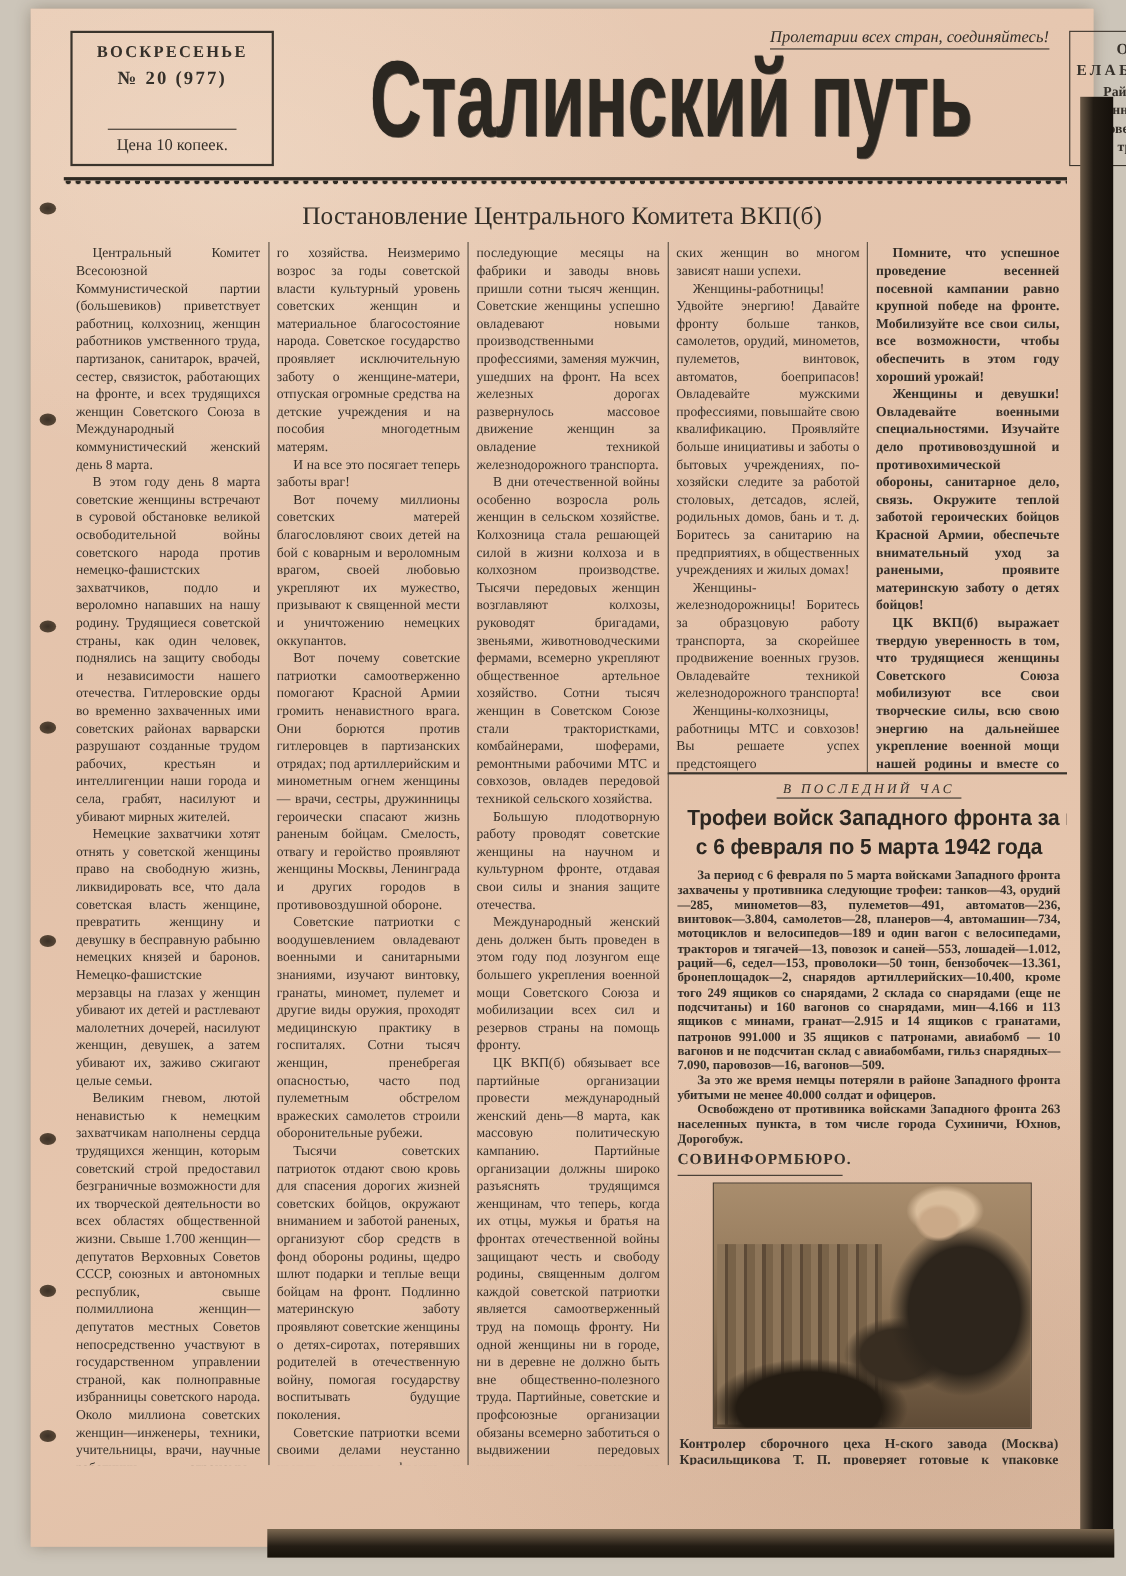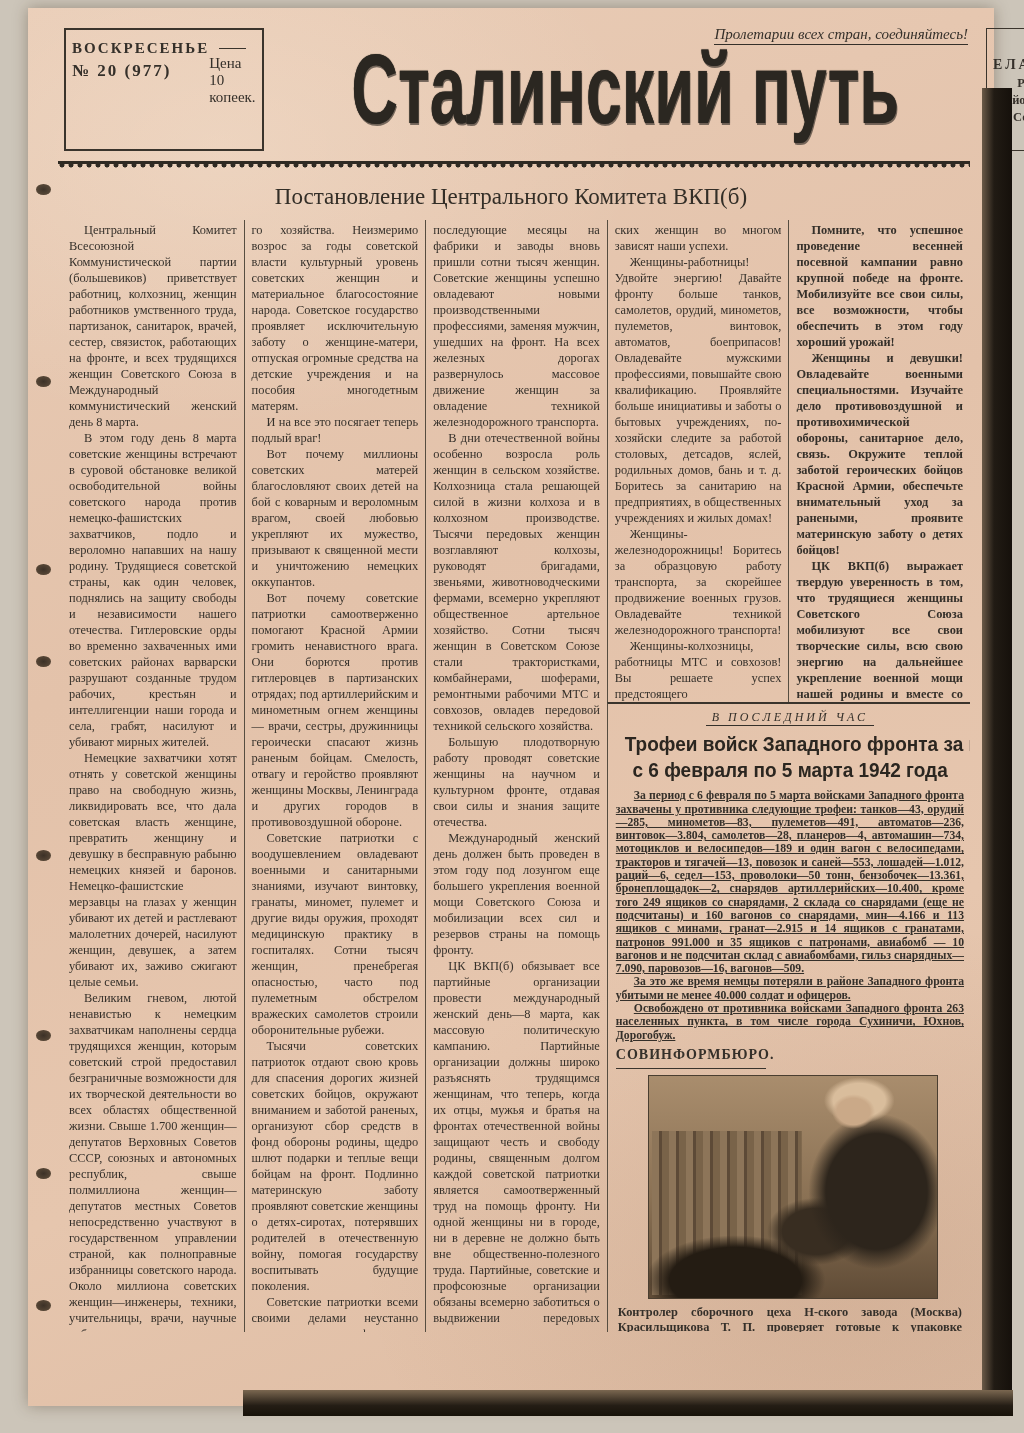--- a/index.html
+++ b/index.html
@@ -14,22 +14,22 @@
     box-shadow:0 0 14px rgba(60,40,20,.35);}
   .edge-right{position:absolute;right:-18px;top:80px;width:30px;height:1326px;
     background:linear-gradient(90deg,#6b5a48,#211b14 40%,#15100b);}
   .edge-bottom{position:absolute;left:215px;bottom:-10px;width:770px;height:26px;
     background:linear-gradient(180deg,#7a6750,#241d15 60%,#171209);}
   .hole{position:absolute;left:8px;width:15px;height:11px;border-radius:50%;
     background:radial-gradient(#1e170f,#4a3a28);opacity:.85;}
 
   
   .hdr{display:flex;align-items:stretch;padding:20px 26px 0 36px;gap:10px;}
-  .issue-box{width:226px;border:2px solid #3a342c;padding:10px 6px 8px;
-    display:flex;flex-direction:row;justify-content:space-between;}
+  .issue-box{width:226px;border:2px solid #3a342c;text-align:center;padding:10px 22px 8px;
+    display:flex;flex-direction:column;justify-content:space-between;}
   .issue-day{font-size:15px;font-weight:bold;letter-spacing:2px;}
   .issue-date{font-size:21px;font-weight:bold;margin-top:6px;}
   .issue-num{font-size:17px;font-weight:bold;letter-spacing:2px;margin-top:4px;}
   .issue-rule{border-top:1.5px solid #3a342c;margin:8px 10px 6px;}
   .issue-price{font-size:15px;}
   .mast-wrap{flex:1;position:relative;text-align:right;}
   .motto{position:absolute;top:-2px;right:8px;font-style:italic;font-size:15px;
     border-bottom:1px solid #35302a;padding-bottom:1px;}
   .masthead{margin-top:22px;font-family:"Liberation Sans",sans-serif;font-weight:bold;
     font-size:83px;line-height:.95;color:#2b2721;white-space:nowrap;
@@ -62,21 +62,21 @@
 
   
   .lasthour{grid-area:2/4/3/6;border-left:1px solid #564d40;border-top:2px solid #3a342c;
     padding:4px 6px 0 8px;overflow:hidden;}
   .lh-kicker{text-align:center;font-style:italic;font-size:12px;letter-spacing:3px;margin-top:2px;}
   .lh-kicker span{border-bottom:1.5px solid #35302a;padding:0 6px 1px;}
   .lh-head{text-align:center;font-family:"Liberation Sans",sans-serif;font-weight:bold;
     font-size:20px;line-height:1.3;margin-top:6px;color:#2b2620;
     transform:scaleX(.95);transform-origin:center;white-space:nowrap;}
   .lh-body{margin-top:6px;font-weight:bold;font-size:11.7px;line-height:13.3px;text-align:justify;}
-  .lh-body p{margin:0;text-indent:18px;text-decoration:underline;}
+  .lh-body p{margin:0;text-indent:18px;}
   .lh-byline{text-align:left;font-weight:bold;font-size:14px;letter-spacing:1px;
     margin:5px 14px 0 0;}
   .lh-rule{border-top:1.5px solid #3a342c;width:150px;margin:5px 0 0;}
   .photo{width:288px;height:222px;margin:6px 0 0 32px;border:1px solid #4a3e30;
     background:
       radial-gradient(ellipse 30px 24px at 71% 16%, #caa988 0 55%, transparent 72%),
       radial-gradient(ellipse 52px 34px at 73% 11%, #d9bd9c 0 50%, transparent 68%),
       radial-gradient(ellipse 92px 105px at 79% 52%, #2d251c 0 55%, transparent 74%),
       radial-gradient(ellipse 70px 48px at 58% 70%, #382d21 0 48%, transparent 70%),
       radial-gradient(ellipse 120px 60px at 30% 92%, #241c13 0 55%, transparent 75%),
@@ -132,21 +132,21 @@
 
   <div class="main">
     <div class="col c1">
       <p>Центральный Комитет Всесоюзной Коммунистической партии (большевиков) приветствует работниц, колхозниц, женщин работников умственного труда, партизанок, санитарок, врачей, сестер, связисток, работающих на фронте, и всех трудящихся женщин Советского Союза в Международный коммунистический женский день 8 марта.</p>
       <p>В этом году день 8 марта советские женщины встречают в суровой обстановке великой освободительной войны советского народа против немецко-фашистских захватчиков, подло и вероломно напавших на нашу родину. Трудящиеся советской страны, как один человек, поднялись на защиту свободы и независимости нашего отечества. Гитлеровские орды во временно захваченных ими советских районах варварски разрушают созданные трудом рабочих, крестьян и интеллигенции наши города и села, грабят, насилуют и убивают мирных жителей.</p>
       <p>Немецкие захватчики хотят отнять у советской женщины право на свободную жизнь, ликвидировать все, что дала советская власть женщине, превратить женщину и девушку в бесправную рабыню немецких князей и баронов. Немецко-фашистские мерзавцы на глазах у женщин убивают их детей и растлевают малолетних дочерей, насилуют женщин, девушек, а затем убивают их, заживо сжигают целые семьи.</p>
       <p>Великим гневом, лютой ненавистью к немецким захватчикам наполнены сердца трудящихся женщин, которым советский строй предоставил безграничные возможности для их творческой деятельности во всех областях общественной жизни. Свыше 1.700 женщин—депутатов Верховных Советов СССР, союзных и автономных республик, свыше полмиллиона женщин—депутатов местных Советов непосредственно участвуют в государственном управлении страной, как полноправные избранницы советского народа. Около миллиона советских женщин—инженеры, техники, учительницы, врачи, научные работники, агрономы—являются представителями новой, вышедшей из народа и воспитанной советской властью интеллигенцией. Советская женщина активно строила и строит новую жизнь, наравне с мужчиной работая во всех отраслях народно-</p>
     </div>
     <div class="col c2">
       <p class="ni">го хозяйства. Неизмеримо возрос за годы советской власти культурный уровень советских женщин и материальное благосостояние народа. Советское государство проявляет исключительную заботу о женщине-матери, отпуская огромные средства на детские учреждения и на пособия многодетным матерям.</p>
-      <p>И на все это посягает теперь подлый враг!</p>
+      <p>И на все это посягает теперь заботы враг!</p>
       <p>Вот почему миллионы советских матерей благословляют своих детей на бой с коварным и вероломным врагом, своей любовью укрепляют их мужество, призывают к священной мести и уничтожению немецких оккупантов.</p>
       <p>Вот почему советские патриотки самоотверженно помогают Красной Армии громить ненавистного врага. Они борются против гитлеровцев в партизанских отрядах; под артиллерийским и минометным огнем женщины — врачи, сестры, дружинницы героически спасают жизнь раненым бойцам. Смелость, отвагу и геройство проявляют женщины Москвы, Ленинграда и других городов в противовоздушной обороне.</p>
       <p>Советские патриотки с воодушевлением овладевают военными и санитарными знаниями, изучают винтовку, гранаты, миномет, пулемет и другие виды оружия, проходят медицинскую практику в госпиталях. Сотни тысяч женщин, пренебрегая опасностью, часто под пулеметным обстрелом вражеских самолетов строили оборонительные рубежи.</p>
       <p>Тысячи советских патриоток отдают свою кровь для спасения дорогих жизней советских бойцов, окружают вниманием и заботой раненых, организуют сбор средств в фонд обороны родины, щедро шлют подарки и теплые вещи бойцам на фронт. Подлинно материнскую заботу проявляют советские женщины о детях-сиротах, потерявших родителей в отечественную войну, помогая государству воспитывать будущие поколения.</p>
       <p>Советские патриотки всеми своими делами неустанно крепят единство фронта и тыла.</p>
 
     </div>
     <div class="col c3">
       <p class="ni">последующие месяцы на фабрики и заводы вновь пришли сотни тысяч женщин. Советские женщины успешно овладевают новыми производственными профессиями, заменяя мужчин, ушедших на фронт. На всех железных дорогах развернулось массовое движение женщин за овладение техникой железнодорожного транспорта.</p>
       <p>В дни отечественной войны особенно возросла роль женщин в сельском хозяйстве. Колхозница стала решающей силой в жизни колхоза и в колхозном производстве. Тысячи передовых женщин возглавляют колхозы, руководят бригадами, звеньями, животноводческими фермами, всемерно укрепляют общественное артельное хозяйство. Сотни тысяч женщин в Советском Союзе стали трактористками, комбайнерами, шоферами, ремонтными рабочими МТС и совхозов, овладев передовой техникой сельского хозяйства.</p>

